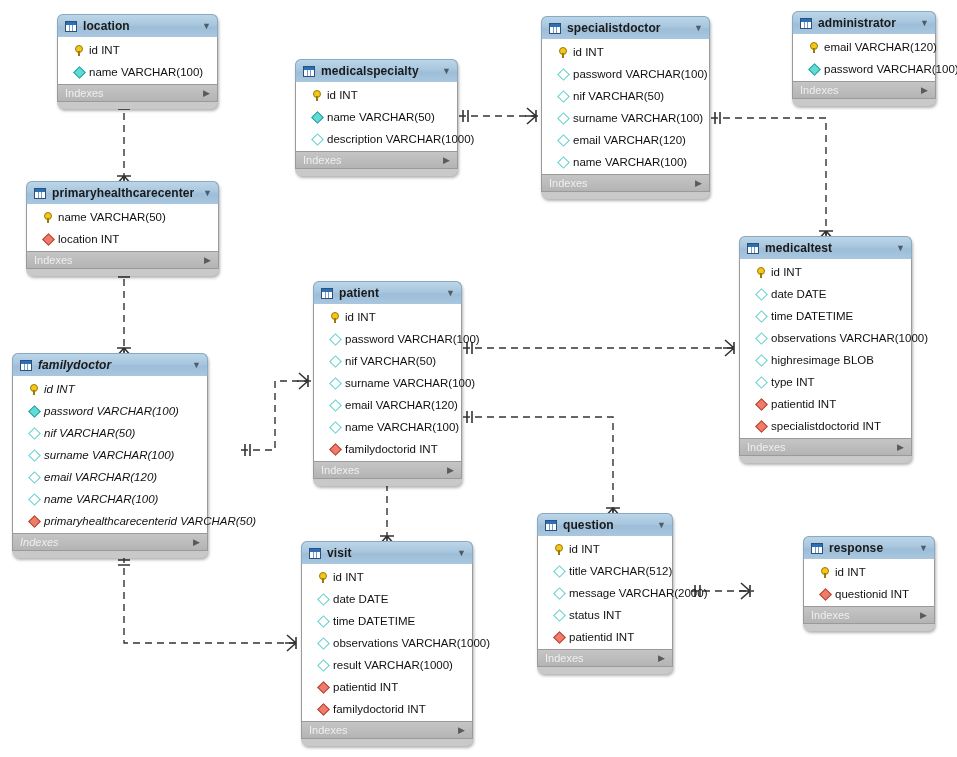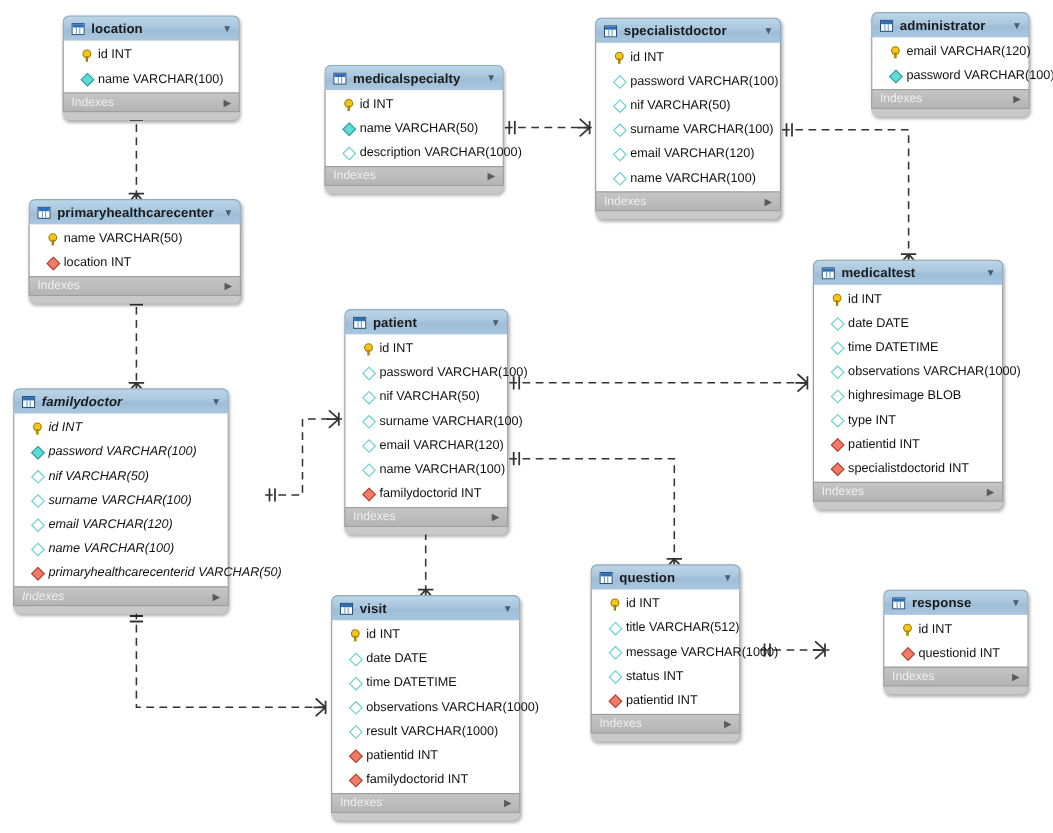--- a/index.html
+++ b/index.html
@@ -422,21 +422,21 @@
           <div class="col">
             <span class="ic ic-key"></span>
             <span class="nm">id INT</span>
           </div>
           <div class="col">
             <span class="ic ic-dia hollow"></span>
             <span class="nm">title VARCHAR(512)</span>
           </div>
           <div class="col">
             <span class="ic ic-dia hollow"></span>
-            <span class="nm">message VARCHAR(1000)</span>
+            <span class="nm">message VARCHAR(2000)</span>
           </div>
           <div class="col">
             <span class="ic ic-dia hollow"></span>
             <span class="nm">status INT</span>
           </div>
           <div class="col">
             <span class="ic ic-dia fk"></span>
             <span class="nm">patientid INT</span>
           </div>
         </div>

